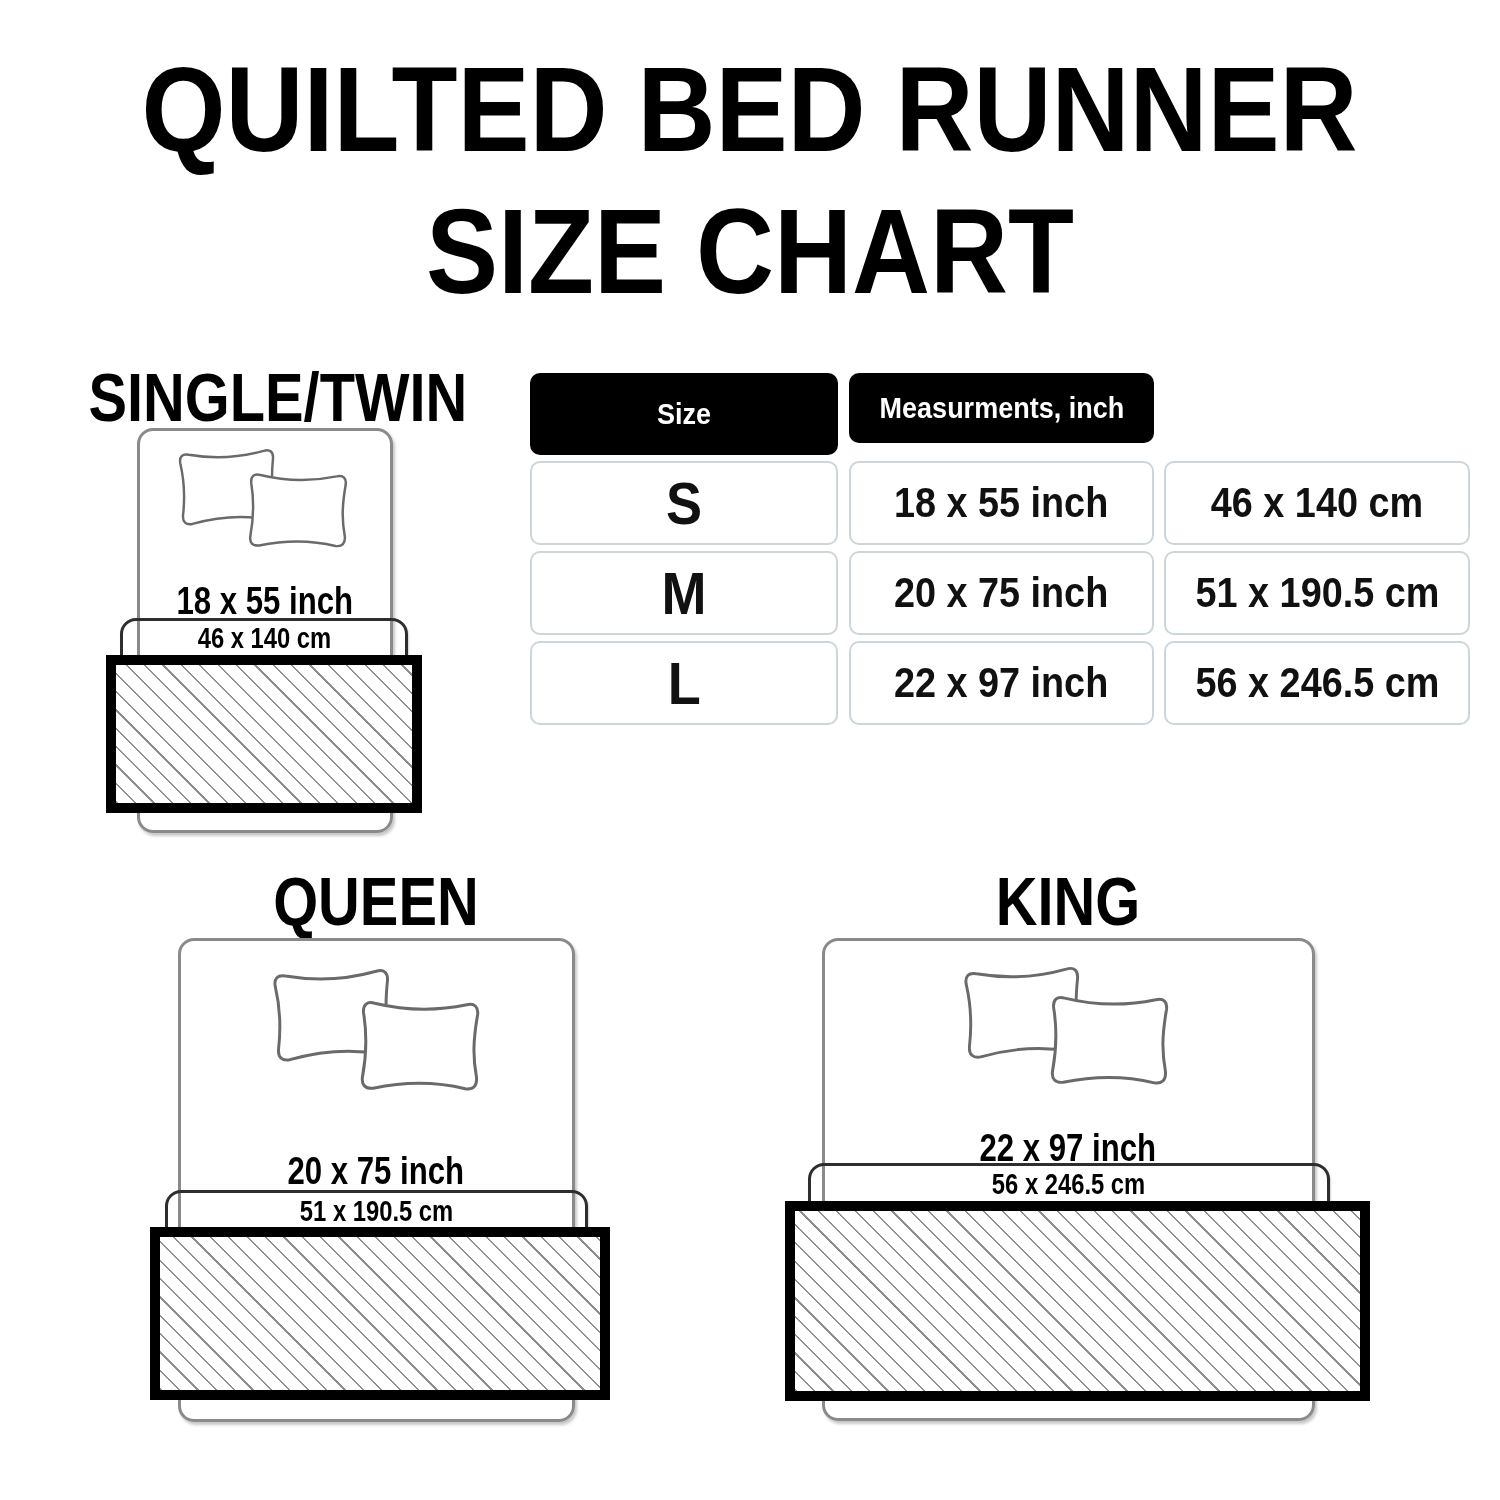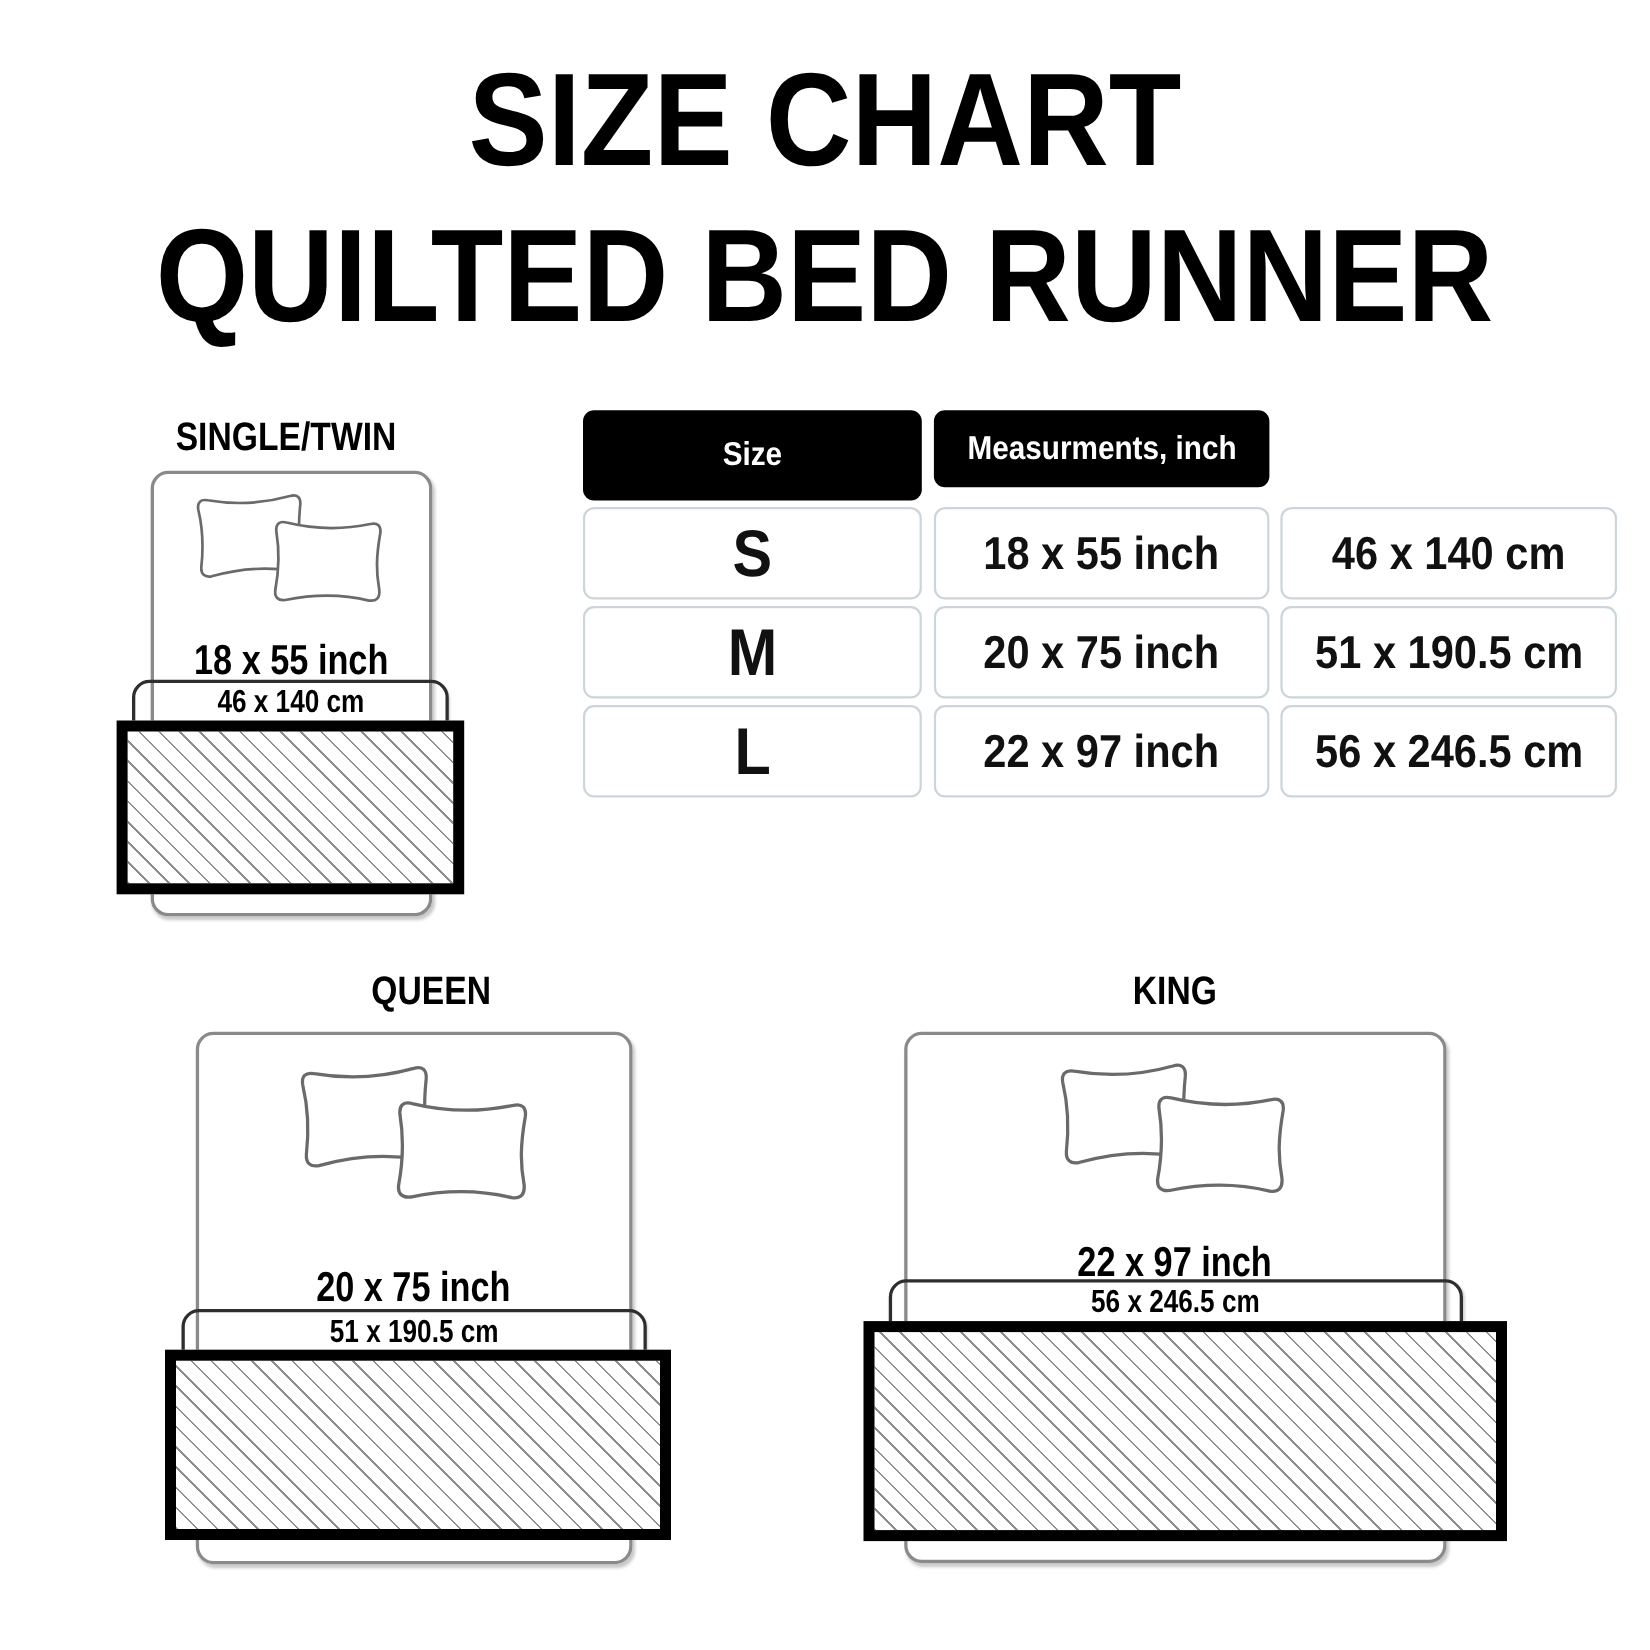--- a/index.html
+++ b/index.html
@@ -22,21 +22,21 @@
     display:flex;align-items:center;justify-content:center;font-size:30px;box-sizing:border-box;text-align:center;
   }
   .cellbox{
     position:absolute;background:#fff;border:2px solid #ccd6da;border-radius:10px;
     display:flex;align-items:center;justify-content:center;box-sizing:border-box;color:#111;
   }
   .size-letter{font-size:60px;}
   .meas{font-size:42px;}
 
   
-  .bedlabel{position:absolute;text-align:center;font-size:36px;line-height:58px;}
+  .bedlabel{position:absolute;text-align:center;font-size:68px;line-height:58px;}
   .bed{
     position:absolute;border:3px solid #8a8a8a;border-radius:16px;background:transparent;
     box-sizing:border-box;box-shadow:2px 3px 3px rgba(0,0,0,.22);
   }
   .pillow{position:absolute;overflow:visible;}
   .dim{position:absolute;text-align:center;}
   .dim.inch{font-size:38px;line-height:40px;}
   .dim.cm{font-size:29px;line-height:31px;}
   .cmbox{
     position:absolute;border:3px solid #2e2e2e;border-radius:16px;background:transparent;
@@ -46,22 +46,22 @@
     position:absolute;border:10px solid #000;box-sizing:border-box;background-color:#fff;
     background-image:repeating-linear-gradient(45deg,#8f8f8f 0px,#8f8f8f 1.6px,transparent 1.6px,transparent 13px);
   }
 </style>
 </head>
 <body>
 
 <div class="canvas">
 
   <div class="title">
+    <div class="tline"><span class="sx90">QUILTED BED RUNNER</span></div>
     <div class="tline"><span class="sx90">SIZE CHART</span></div>
-    <div class="tline"><span class="sx90">QUILTED BED RUNNER</span></div>
   </div>
 
   <div class="thbox" style="left:530px;top:373px;width:308px;height:82px">
       <span class="sx90">Size</span>
     </div>
   <div class="thbox" style="left:849px;top:373px;width:305px;height:70px">
       <span class="sx90">Measurments, inch</span>
     </div>
 
   <div class="cellbox" style="left:530px;top:461px;width:308px;height:84px">
@@ -103,21 +103,21 @@
     <svg class="pillow" style="left:240px;top:467px;width:116px;height:87px;transform:rotate(1deg)" viewBox="0 0 140 100">
       <path d="M24,8 C55,15 85,15 116,8 C124,6 128,10 127,18 C123,44 123,60 127,80 C128,89 124,93 116,92 C85,85 55,86 24,93 C16,94 12,90 13,82 C17,58 17,40 13,18 C12,10 16,6 24,8 Z" fill="#ffffff" stroke="#6a6a6a" stroke-width="3" stroke-linejoin="round"></path>
     </svg>
     <div class="dim inch" style="left:115px;top:581px;width:300px"><span class="sx82">18 x 55 inch</span></div>
     <div class="cmbox" style="left:120px;top:618px;width:288px;height:125px"></div>
     <div class="dim cm" style="left:120px;top:623px;width:288px"><span class="sx82">46 x 140 cm</span></div>
     <div class="runner" style="left:106px;top:655px;width:316px;height:158px"></div>
   </div>
 
   <div>
-    <div class="bedlabel" style="left:192px;top:872px;width:400px"><span class="sx85">QUEEN</span></div>
+    <div class="bedlabel" style="left:176px;top:872px;width:400px"><span class="sx85">QUEEN</span></div>
     <div class="bed" style="left:178px;top:938px;width:397px;height:484px"></div>
     <svg class="pillow" style="left:264px;top:965px;width:138px;height:100px;transform:rotate(-3deg)" viewBox="0 0 140 100">
       <path d="M24,8 C55,15 85,15 116,8 C124,6 128,10 127,18 C123,44 123,60 127,80 C128,89 124,93 116,92 C85,85 55,86 24,93 C16,94 12,90 13,82 C17,58 17,40 13,18 C12,10 16,6 24,8 Z" fill="#ffffff" stroke="#6a6a6a" stroke-width="3" stroke-linejoin="round"></path>
     </svg>
     <svg class="pillow" style="left:350px;top:996px;width:140px;height:100px;transform:rotate(1deg)" viewBox="0 0 140 100">
       <path d="M24,8 C55,15 85,15 116,8 C124,6 128,10 127,18 C123,44 123,60 127,80 C128,89 124,93 116,92 C85,85 55,86 24,93 C16,94 12,90 13,82 C17,58 17,40 13,18 C12,10 16,6 24,8 Z" fill="#ffffff" stroke="#6a6a6a" stroke-width="3" stroke-linejoin="round"></path>
     </svg>
     <div class="dim inch" style="left:226px;top:1151px;width:300px"><span class="sx82">20 x 75 inch</span></div>
     <div class="cmbox" style="left:165px;top:1190px;width:423px;height:112px"></div>
     <div class="dim cm" style="left:165px;top:1196px;width:423px"><span class="sx82">51 x 190.5 cm</span></div>

